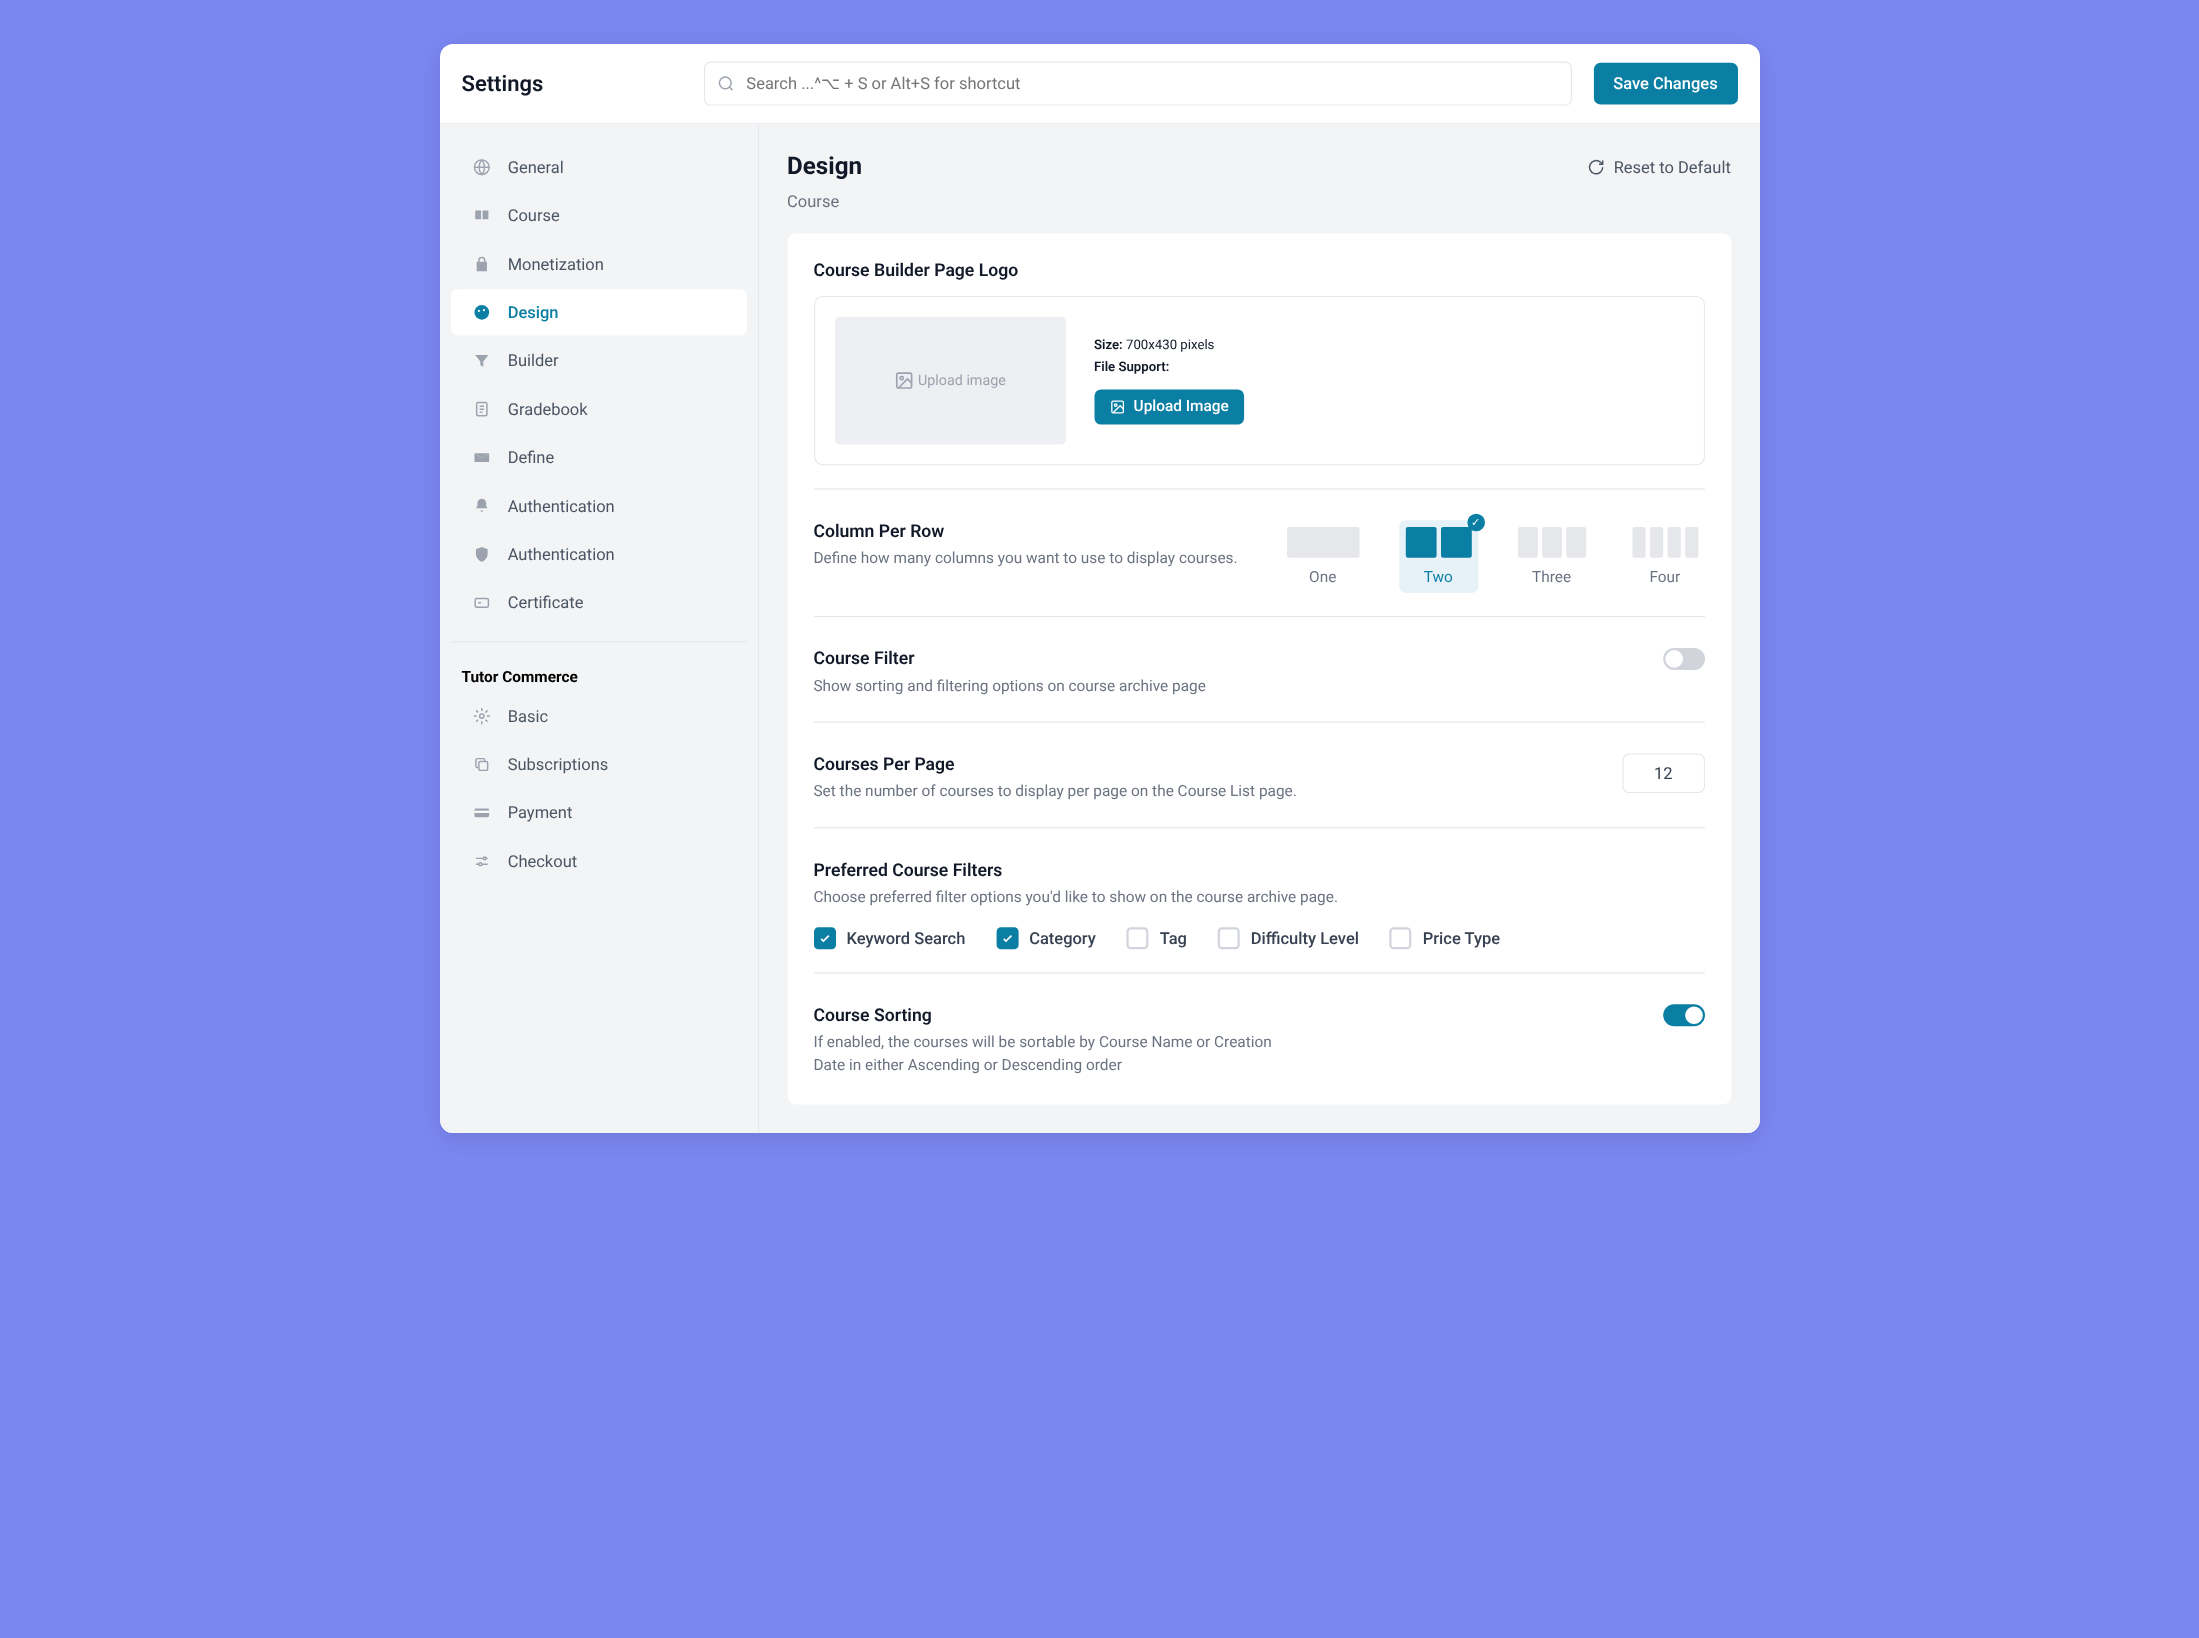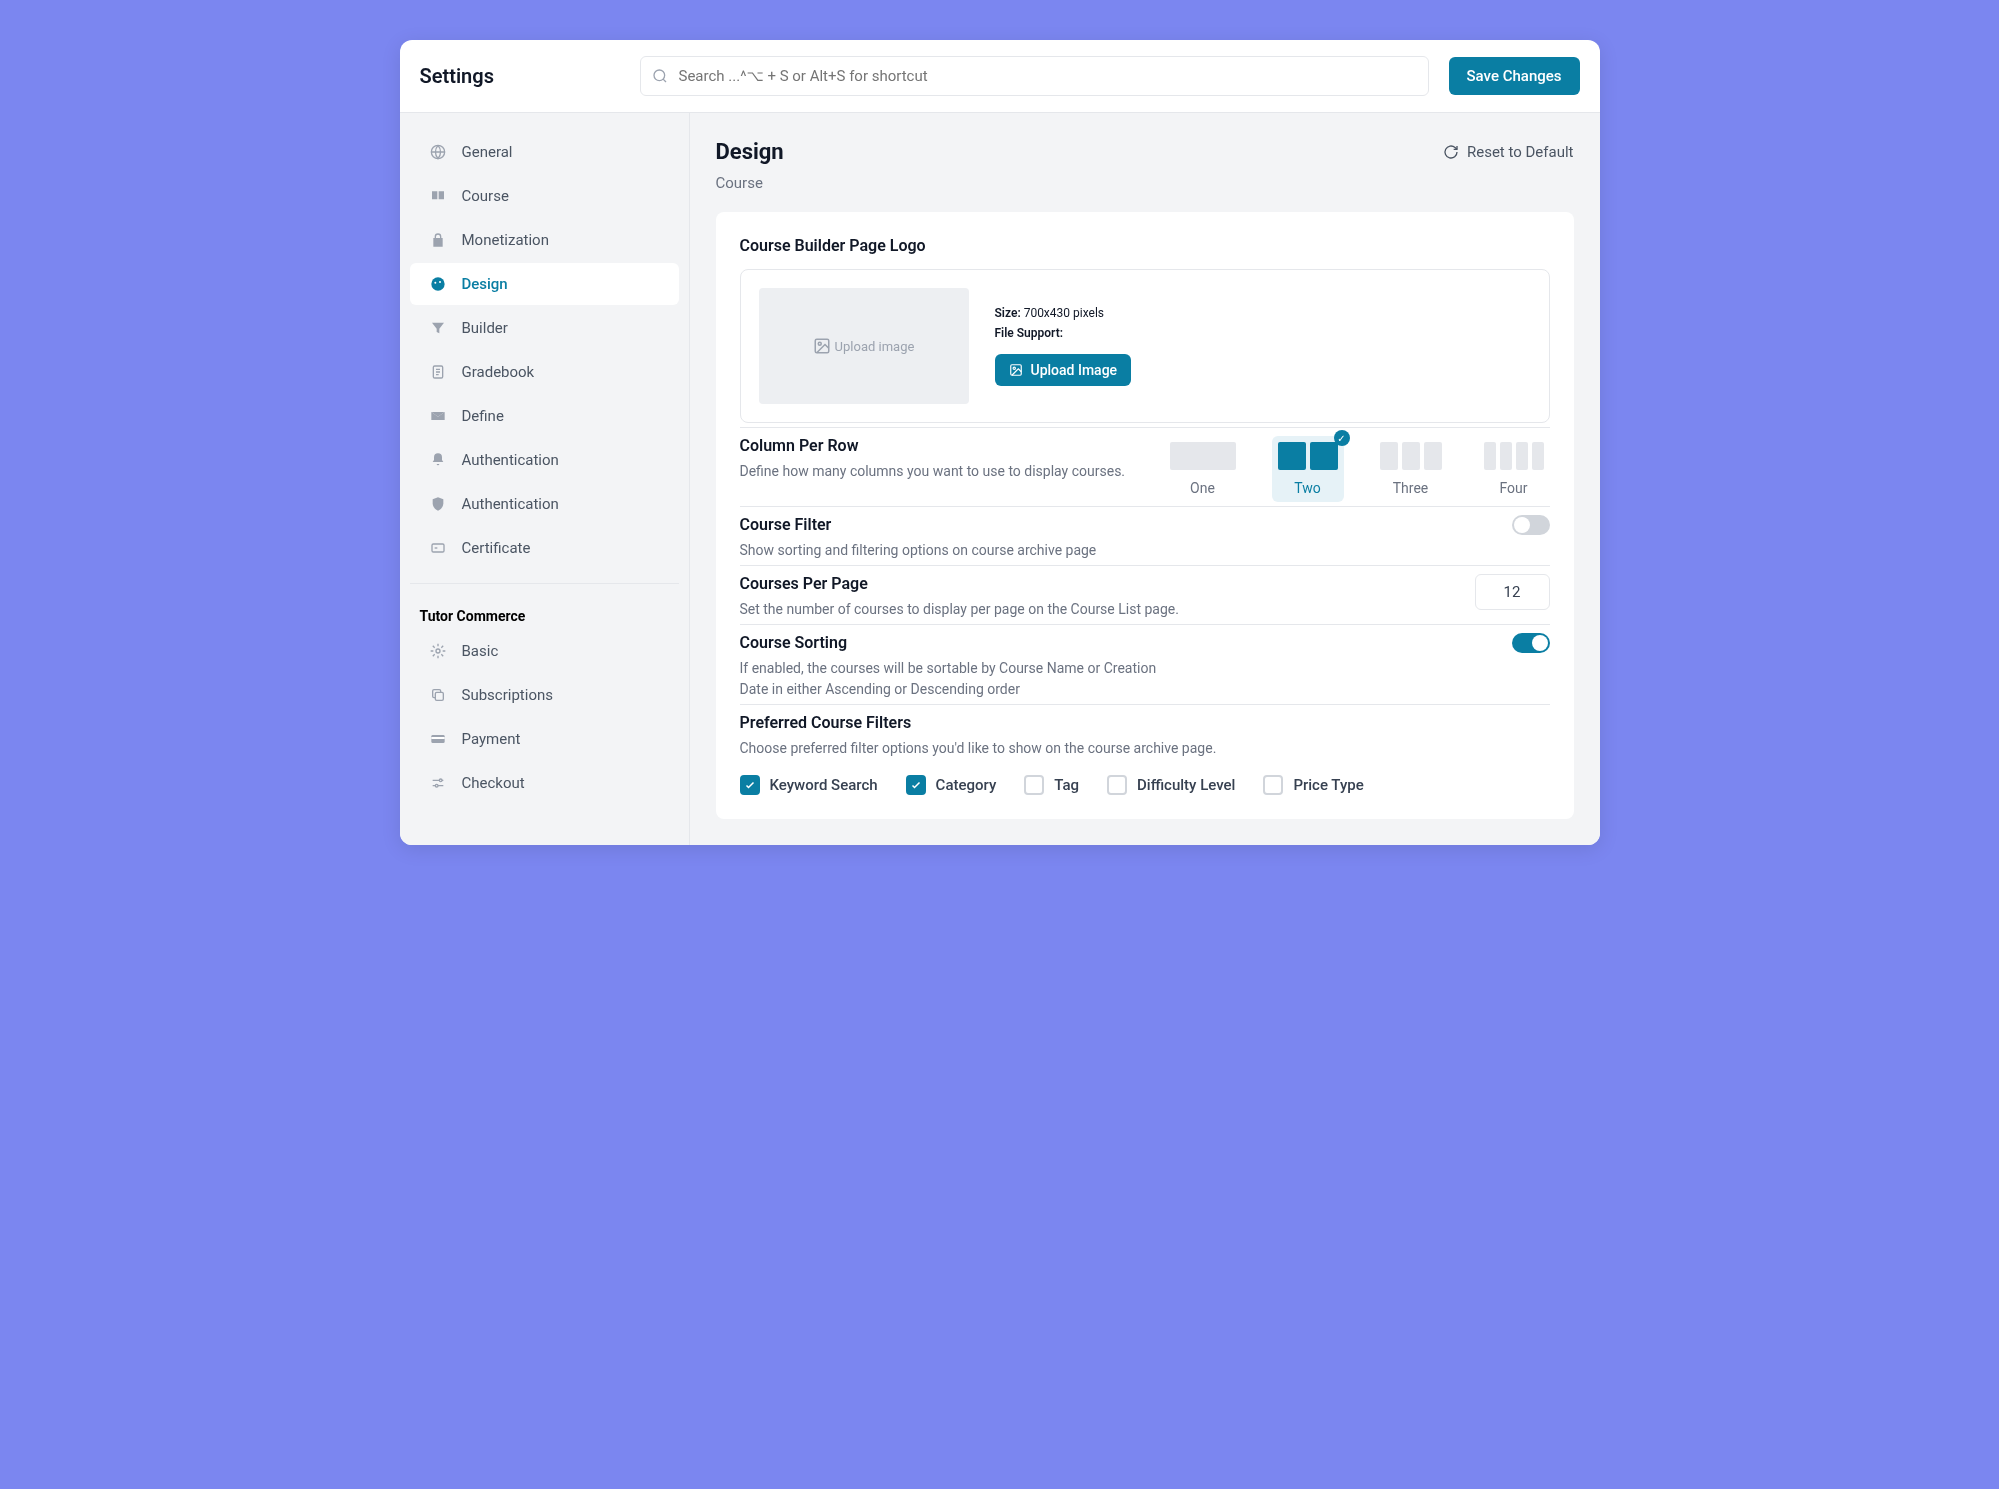--- a/index.html
+++ b/index.html
@@ -19,21 +19,21 @@
 .nav-item.active .nav-icon{color:#0a7ea3}
 .nav-icon{width:16px;height:16px;color:#9ca3af;flex-shrink:0}
 .nav-divider{height:1px;background:#e5e7eb;margin:14px 10px}
 .nav-section{padding:10px 20px 6px;font-size:14px;color:#000000;font-weight:700}
 .main{flex:1;padding:26px}
 .page-head{display:flex;justify-content:space-between;align-items:center;margin-bottom:10px}
 .page-title{font-size:22px;font-weight:700;color:#111827}
 .reset-link{display:flex;align-items:center;gap:8px;color:#4b5563;font-size:15px;cursor:pointer}
 .breadcrumb{font-size:15px;color:#6b7280;margin-bottom:20px}
 .panel{background:#fff;border-radius:8px;padding:24px}
-.section{padding-bottom:4px;border-bottom:1px solid #e5e7eb;margin-bottom:8px}
+.section{padding-bottom:21px;border-bottom:1px solid #e5e7eb;margin-bottom:28px}
 .section:last-child{border-bottom:none;margin-bottom:0;padding-bottom:0}
 .sec-title{font-size:16px;font-weight:600;color:#111827;margin-bottom:6px}
 .sec-desc{font-size:14px;color:#6b7280;line-height:1.5}
 .upload-box{border:1px solid #e5e7eb;border-radius:8px;padding:18px;display:flex;gap:26px;margin-top:14px}
 .upload-drop{width:210px;height:116px;background:#edeff2;border-radius:4px;display:flex;flex-direction:column;align-items:center;justify-content:center;color:#9ca3af;font-size:13px;gap:4px;flex-direction:row}
 .upload-info{display:flex;flex-direction:column;gap:6px;justify-content:center}
 .info-line{font-size:12px;color:#111827}
 .info-label{font-weight:600}
 .upload-btn{background:#0a7ea3;color:#fff;border:none;padding:8px 14px;border-radius:6px;font-size:14px;font-weight:500;cursor:pointer;display:inline-flex;align-items:center;gap:8px;width:fit-content;margin-top:8px}
 .row{display:flex;justify-content:space-between;align-items:flex-start;gap:20px}
@@ -306,61 +306,61 @@
         </div>
 
         <div class="section row">
           <div class="row-left">
             <div class="sec-title">Courses Per Page</div>
             <div class="sec-desc">Set the number of courses to display per page on the Course List page.</div>
           </div>
           <input class="num-input" value="12" style="">
         </div>
 
+        <div class="section">
+          <div class="sec-title">Preferred Course Filters</div>
+          <div class="sec-desc">Choose preferred filter options you'd like to show on the course archive page.</div>
+          <div class="checks" id="filter-checks">
+              <div class="check-item">
+                <div class="check-box checked">
+                  <svg width="12" height="12" viewBox="0 0 24 24" fill="none" stroke="currentColor" stroke-width="3">
+                    <path d="M5 13l4 4L19 7"></path>
+                  </svg>
+                </div>
+                <span class="check-label">Keyword Search</span>
+              </div>
+              <div class="check-item">
+                <div class="check-box checked">
+                  <svg width="12" height="12" viewBox="0 0 24 24" fill="none" stroke="currentColor" stroke-width="3">
+                    <path d="M5 13l4 4L19 7"></path>
+                  </svg>
+                </div>
+                <span class="check-label">Category</span>
+              </div>
+              <div class="check-item">
+                <div class="check-box"></div>
+                <span class="check-label">Tag</span>
+              </div>
+              <div class="check-item">
+                <div class="check-box"></div>
+                <span class="check-label">Difficulty Level</span>
+              </div>
+              <div class="check-item">
+                <div class="check-box"></div>
+                <span class="check-label">Price Type</span>
+              </div>
+            </div>
+        </div>
+
         <div class="section row">
           <div class="row-left">
             <div class="sec-title">Course Sorting</div>
             <div class="sec-desc">If enabled, the courses will be sortable by Course Name or Creation Date in either Ascending or Descending order</div>
           </div>
           <div class="toggle on" id="toggle-sort">
               <div class="toggle-knob"></div>
             </div>
         </div>
 
-        <div class="section">
-          <div class="sec-title">Preferred Course Filters</div>
-          <div class="sec-desc">Choose preferred filter options you'd like to show on the course archive page.</div>
-          <div class="checks" id="filter-checks">
-              <div class="check-item">
-                <div class="check-box checked">
-                  <svg width="12" height="12" viewBox="0 0 24 24" fill="none" stroke="currentColor" stroke-width="3">
-                    <path d="M5 13l4 4L19 7"></path>
-                  </svg>
-                </div>
-                <span class="check-label">Keyword Search</span>
-              </div>
-              <div class="check-item">
-                <div class="check-box checked">
-                  <svg width="12" height="12" viewBox="0 0 24 24" fill="none" stroke="currentColor" stroke-width="3">
-                    <path d="M5 13l4 4L19 7"></path>
-                  </svg>
-                </div>
-                <span class="check-label">Category</span>
-              </div>
-              <div class="check-item">
-                <div class="check-box"></div>
-                <span class="check-label">Tag</span>
-              </div>
-              <div class="check-item">
-                <div class="check-box"></div>
-                <span class="check-label">Difficulty Level</span>
-              </div>
-              <div class="check-item">
-                <div class="check-box"></div>
-                <span class="check-label">Price Type</span>
-              </div>
-            </div>
-        </div>
-
       </div>
     </div>
   </div>
 </div>
 
 </body></html>

